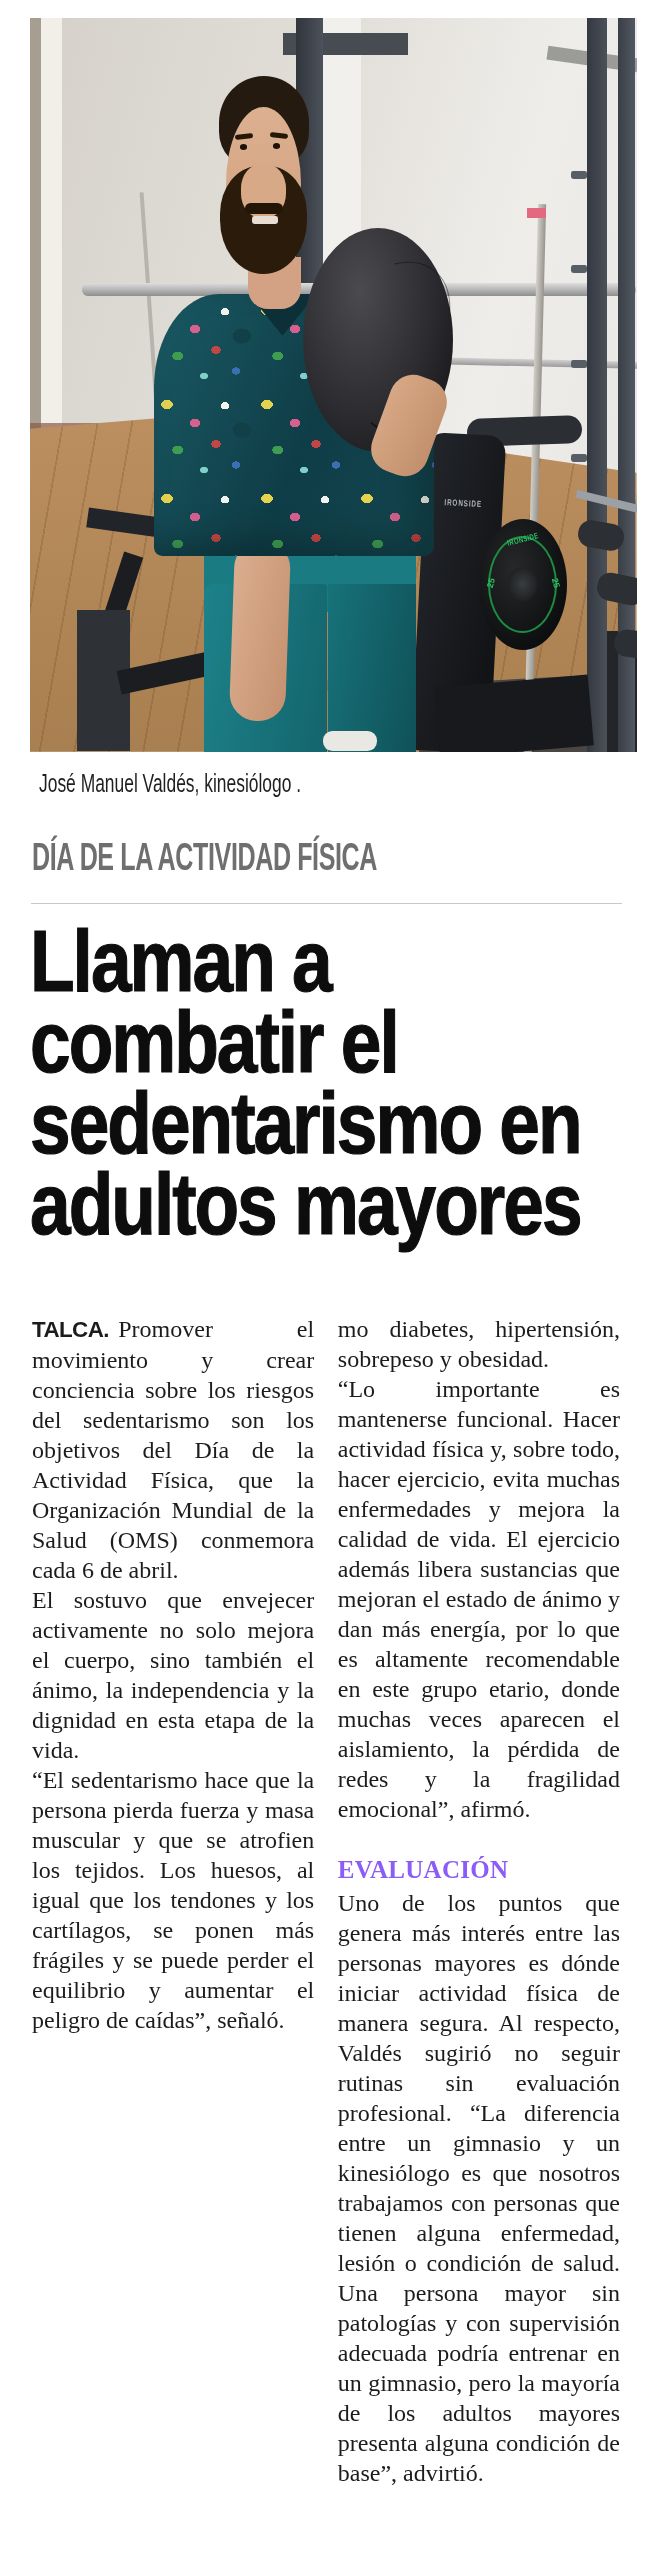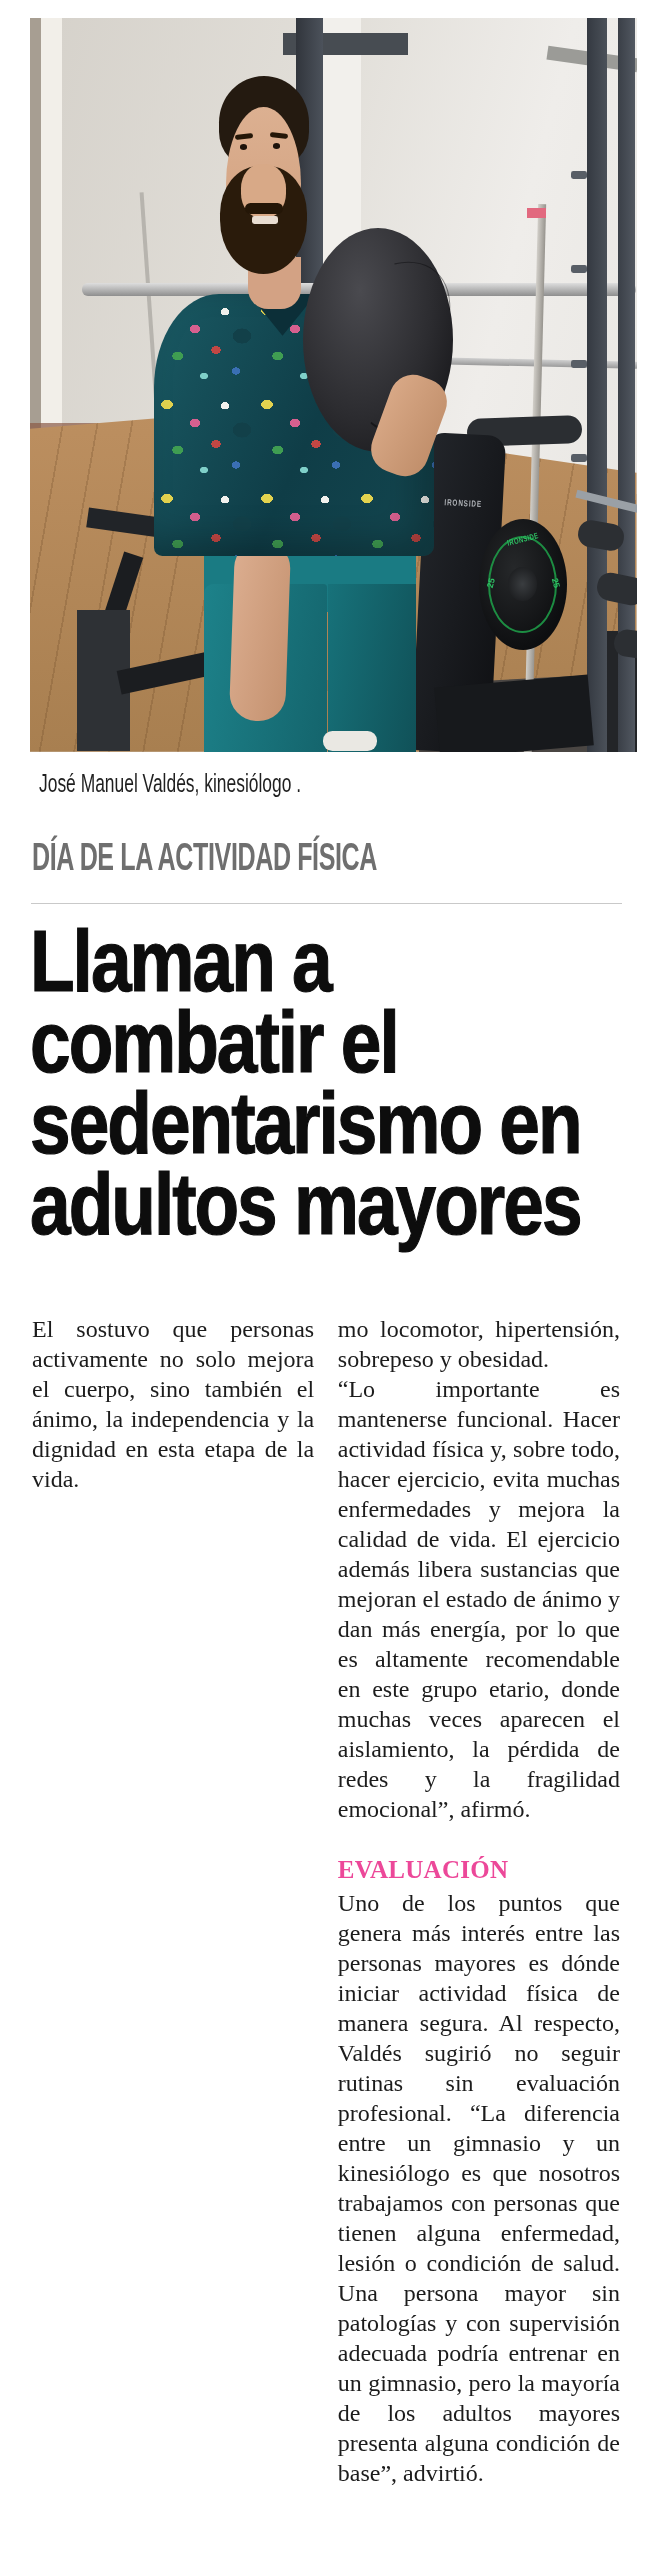--- a/index.html
+++ b/index.html
@@ -134,21 +134,21 @@
   .headline div{white-space:nowrap;}
 
   .body-columns{display:grid;grid-template-columns:1fr 1fr;column-gap:23.6px;
     margin:70px 33px 0 32px;
     font-family:"Liberation Serif",serif;font-size:24px;line-height:30px;color:#1c1c1c;
     text-align:justify;}
   .body-columns p{margin:0;}
   .dateline{font-family:"Liberation Sans",sans-serif;font-weight:bold;font-size:22.4px;
     letter-spacing:-0.6px;margin-right:9.4px;}
   .subhead{font-family:"Liberation Serif",serif;font-size:25px;font-weight:bold;
-    margin:31px 0 3.5px 0;color:#ec4899;letter-spacing:0.3px;}
+    margin:31px 0 3.5px 0;color:#8b5cf6;letter-spacing:0.3px;}
 </style>
 </head>
 <body>
 
 <div class="page">
 
   <figure class="photo-figure">
     <div class="photo">
       <div class="wall-strip-left"></div>
       <div class="wall-pillar"></div>
@@ -228,24 +228,26 @@
 
   <h1 class="headline">
     <div>Llaman a</div>
     <div>combatir el</div>
     <div>sedentarismo en</div>
     <div>adultos mayores</div>
   </h1>
 
   <div class="body-columns">
     <div class="col">
-      <p>El sostuvo que personas activamente no solo mejora el cuerpo, sino también el ánimo, la independencia y la dignidad en esta etapa de la vida.</p>
+      <p><span class="dateline">TALCA.</span><span>Promover el movimiento y crear conciencia sobre los riesgos del sedentarismo son los objetivos del Día de la Actividad Física, que la Organización Mundial de la Salud (OMS) conmemora cada 6 de abril.</span></p>
+      <p>El sostuvo que envejecer activamente no solo mejora el cuerpo, sino también el ánimo, la independencia y la dignidad en esta etapa de la vida.</p>
+      <p>“El sedentarismo hace que la persona pierda fuerza y masa muscular y que se atrofien los tejidos. Los huesos, al igual que los tendones y los cartílagos, se ponen más frágiles y se puede perder el equilibrio y aumentar el peligro de caídas”, señaló.</p>
     </div>
     <div class="col">
-      <p>mo locomotor, hipertensión, sobrepeso y obesidad.</p>
+      <p>mo diabetes, hipertensión, sobrepeso y obesidad.</p>
       <p>“Lo importante es mantenerse funcional. Hacer actividad física y, sobre todo, hacer ejercicio, evita muchas enfermedades y mejora la calidad de vida. El ejercicio además libera sustancias que mejoran el estado de ánimo y dan más energía, por lo que es altamente recomendable en este grupo etario, donde muchas veces aparecen el aislamiento, la pérdida de redes y la fragilidad emocional”, afirmó.</p>
       <h2 class="subhead">EVALUACIÓN</h2>
       <p>Uno de los puntos que genera más interés entre las personas mayores es dónde iniciar actividad física de manera segura. Al respecto, Valdés sugirió no seguir rutinas sin evaluación profesional. “La diferencia entre un gimnasio y un kinesiólogo es que nosotros trabajamos con personas que tienen alguna enfermedad, lesión o condición de salud. Una persona mayor sin patologías y con supervisión adecuada podría entrenar en un gimnasio, pero la mayoría de los adultos mayores presenta alguna condición de base”, advirtió.</p>
     </div>
   </div>
 
 </div>
 
 
 </body></html>

